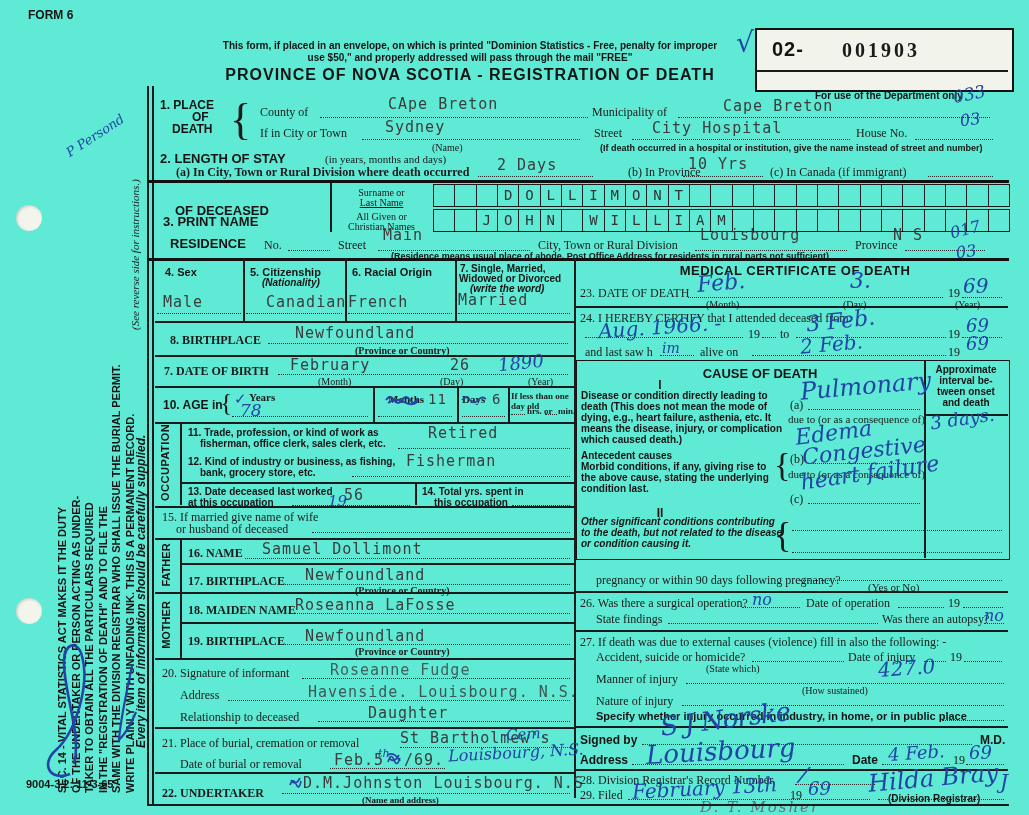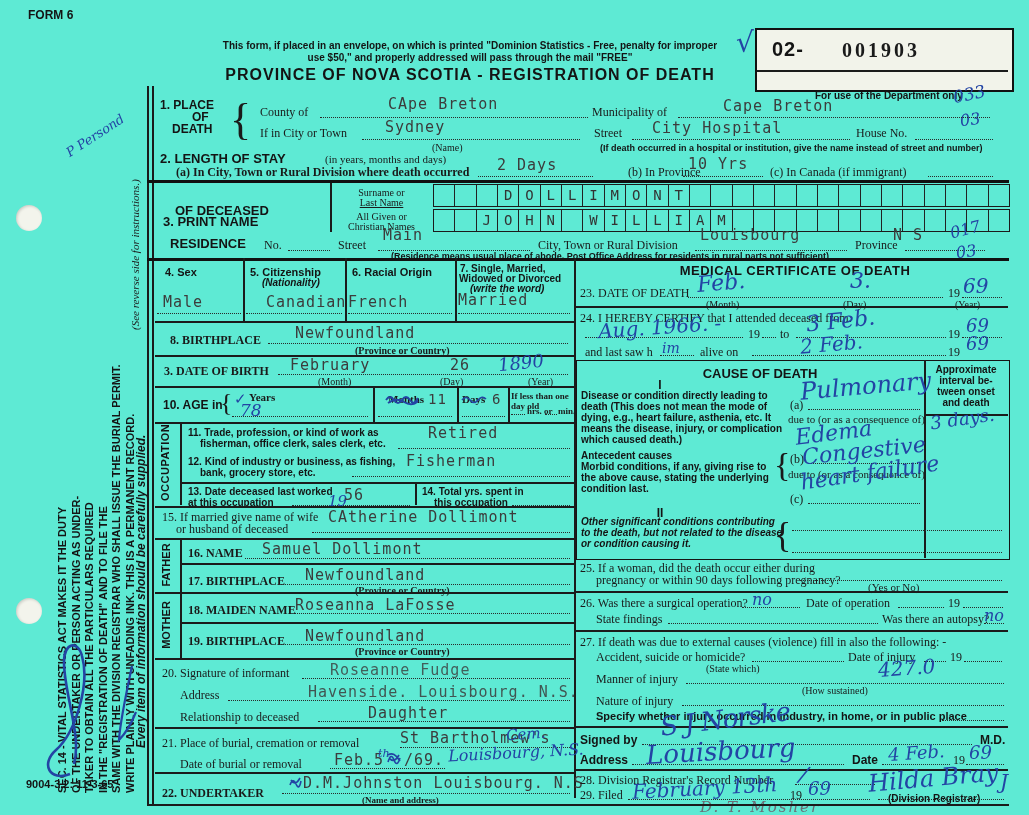--- a/index.html
+++ b/index.html
@@ -215,21 +215,21 @@
   <div class="abs t" style="left:458px;top:291px;">Married</div>
   <div class="dl" style="left:458px;top:313px;width:112px;"></div>
   <div class="hl" style="left:155px;top:321px;width:419px;"></div>
 
   <div class="abs sr b f12" style="left:170px;top:333px;">8. BIRTHPLACE</div>
   <div class="dl" style="left:268px;top:343px;width:300px;"></div>
   <div class="abs t" style="left:295px;top:324px;">Newfoundland</div>
   <div class="abs sr b f10" style="left:355px;top:345px;">(Province or Country)</div>
   <div class="hl" style="left:155px;top:355px;width:419px;"></div>
 
-  <div class="abs sr b f12" style="left:164px;top:364px;">3. DATE OF BIRTH</div>
+  <div class="abs sr b f12" style="left:164px;top:364px;">7. DATE OF BIRTH</div>
   <div class="dl" style="left:278px;top:374px;width:290px;"></div>
   <div class="abs t" style="left:290px;top:356px;">February</div>
   <div class="abs sr f10" style="left:318px;top:376px;">(Month)</div>
   <div class="abs t" style="left:450px;top:356px;">26</div>
   <div class="abs sr f10" style="left:440px;top:376px;">(Day)</div>
   <div class="abs h f18" style="left:498px;top:352px;transform:rotate(-6deg);">1890</div>
   <div class="abs sr f10" style="left:528px;top:376px;">(Year)</div>
   <div class="hl" style="left:155px;top:386px;width:419px;"></div>
 
   <div class="abs s b f12" style="left:163px;top:398px;">10. AGE in</div>
@@ -278,21 +278,20 @@
   <div class="abs t" style="left:344px;top:486px;">56</div>
   <div class="vl" style="left:415px;top:482px;height:23px;"></div>
   <div class="abs s b f10" style="left:422px;top:486px;">14. Total yrs. spent in</div>
   <div class="abs s b f10" style="left:434px;top:497px;">this occupation</div>
   <div class="dl" style="left:512px;top:505px;width:58px;"></div>
   <div class="hl" style="left:155px;top:506px;width:419px;"></div>
 
   <div class="abs sr f12" style="left:162px;top:510px;">15. If married give name of wife</div>
   <div class="abs sr f12" style="left:176px;top:522px;">or husband of deceased</div>
   <div class="dl" style="left:312px;top:532px;width:258px;"></div>
-  <div class="abs t" style="left:328px;top:508px;">CAtherine  Dollimont</div>
   <div class="hl" style="left:155px;top:538px;width:419px;"></div>
 
   <div class="vl" style="left:180px;top:538px;height:54px;"></div>
   <div class="abs vrot s b f11 ctr" style="left:160px;top:590px;width:50px;">FATHER</div>
   <div class="abs sr b f12" style="left:188px;top:546px;">16. NAME</div>
   <div class="abs t" style="left:262px;top:540px;">Samuel Dollimont</div>
   <div class="dl" style="left:245px;top:558px;width:325px;"></div>
   <div class="hl" style="left:180px;top:563px;width:394px;"></div>
   <div class="abs sr b f12" style="left:188px;top:574px;">17. BIRTHPLACE</div>
   <div class="abs t" style="left:305px;top:566px;">Newfoundland</div>
@@ -407,21 +406,20 @@
   <div class="abs h f22" style="left:800px;top:460px;transform:rotate(-8deg);">heart failure</div>
   <div class="abs sr f12" style="left:790px;top:492px;">(c)</div>
   <div class="dl" style="left:808px;top:503px;width:112px;"></div>
   <div class="abs h f18" style="left:930px;top:408px;transform:rotate(-8deg);">3 days.</div>
   <div class="abs s b f12 ctr" style="left:650px;top:506px;width:20px;">II</div>
   <div class="abs s b f10" style="left:581px;top:516px;width:206px;line-height:11px;font-style:italic;">Other significant conditions contributing to the death, but not related to the disease or condition causing it.</div>
   <div class="abs sr" style="left:774px;top:514px;font-size:36px;font-weight:300;">{</div>
   <div class="dl" style="left:792px;top:530px;width:210px;"></div>
   <div class="dl" style="left:792px;top:552px;width:210px;"></div>
 
-  <div class="abs sr f12" style="left:580px;top:561px;">25. If a woman, did the death occur either during</div>
   <div class="abs sr f12" style="left:596px;top:573px;">pregnancy or within 90 days following pregnancy?</div>
   <div class="dl" style="left:800px;top:580px;width:202px;"></div>
   <div class="abs sr f11" style="left:868px;top:581px;">(Yes or No)</div>
   <div class="hl" style="left:574px;top:591px;width:434px;"></div>
 
   <div class="abs sr f12" style="left:580px;top:596px;">26. Was there a surgical operation?</div>
   <div class="dl" style="left:742px;top:607px;width:58px;"></div>
   <div class="abs h f16" style="left:752px;top:590px;">no</div>
   <div class="abs sr f12" style="left:806px;top:596px;">Date of operation</div>
   <div class="dl" style="left:898px;top:607px;width:46px;"></div>

